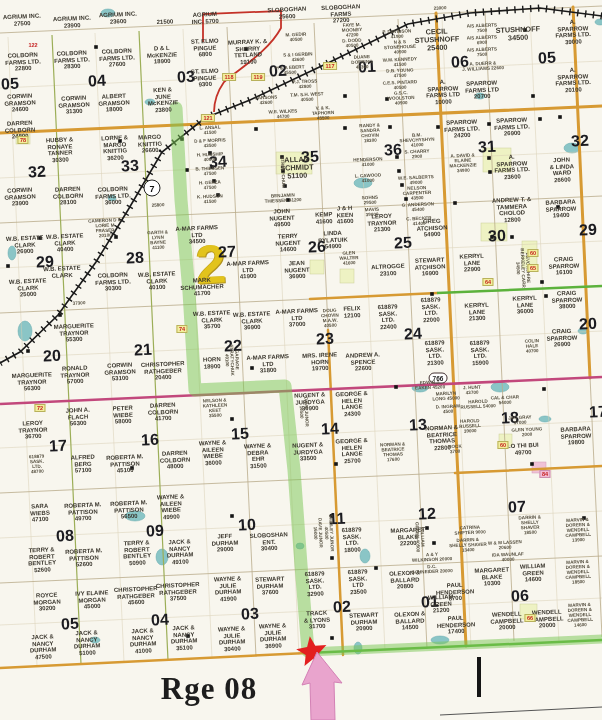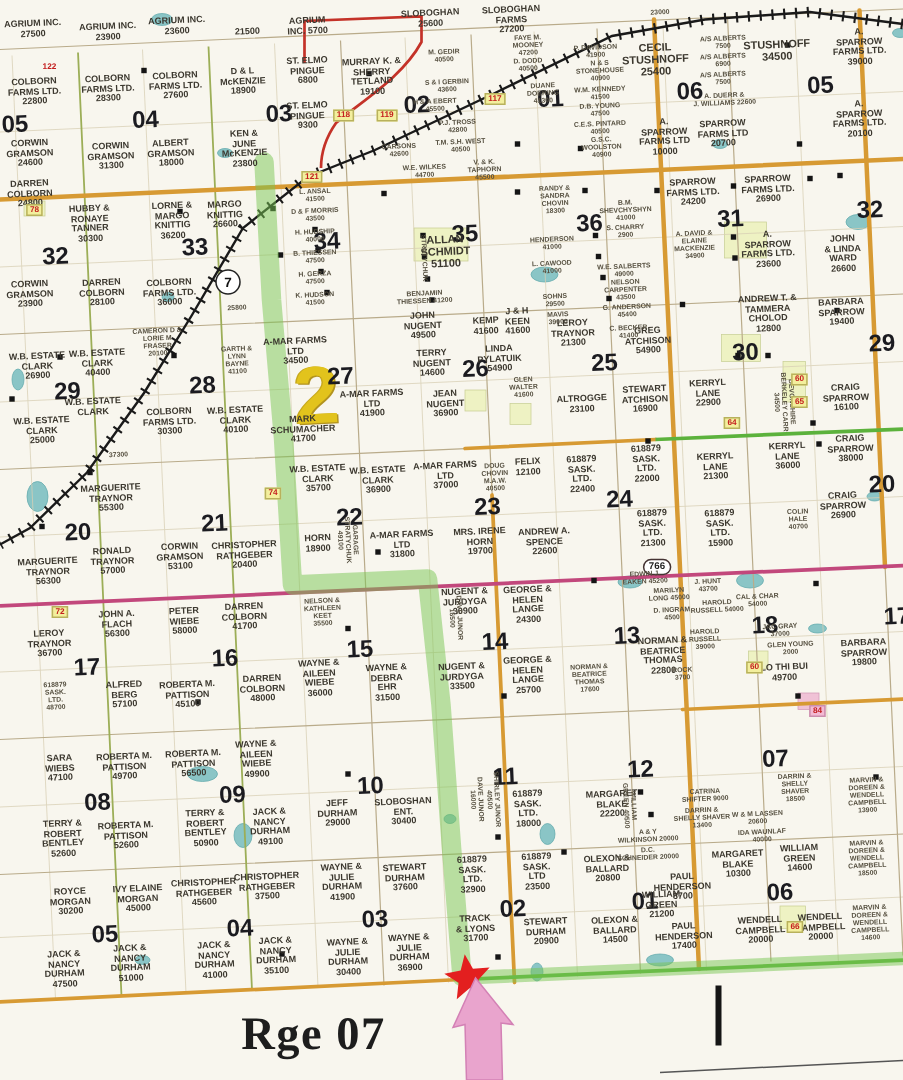--- a/index.html
+++ b/index.html
@@ -182,21 +182,21 @@
   <polygon points="317,652 342,683 334,682 335,720 311,720 310,683 302,685" fill="#e9a4cd" stroke="#d381b5" stroke-width="1"></polygon>
 
   <rect x="477" y="657" width="4" height="40" fill="#151515"></rect>
   <path d="M440,715 602,707" stroke="#555" stroke-width="1"></path>
 </svg>
 
 <div id="labels">
   <div class="big2" style="left:211px;top:264px">2</div>
   <div class="shield7" style="left:152px;top:188px">7</div>
   <div class="shield766" style="left:438px;top:378px">766</div>
-  <div class="rge" style="left:209px;top:689px">Rge 07</div>
+  <div class="rge" style="left:209px;top:689px">Rge 08</div>
 <div class="secnum" style="left: 10px; top: 84px;">05</div>
       <div class="secnum" style="left: 97px; top: 81px;">04</div>
       <div class="secnum" style="left: 186px; top: 77px;">03</div>
       <div class="secnum" style="left: 278px; top: 71px;">02</div>
       <div class="secnum" style="left: 367px; top: 67px;">01</div>
       <div class="secnum" style="left: 460px; top: 62px;">06</div>
       <div class="secnum" style="left: 547px; top: 58px;">05</div>
       <div class="secnum" style="left: 37px; top: 172px;">32</div>
       <div class="secnum" style="left: 130px; top: 166px;">33</div>
       <div class="secnum" style="left: 218px; top: 162px;">34</div>

